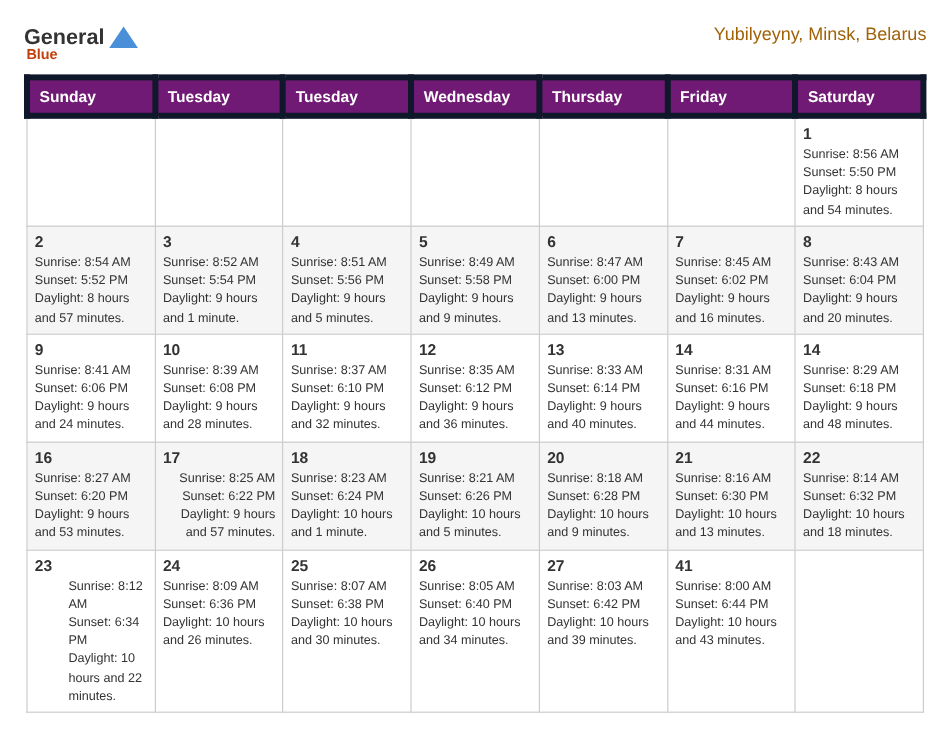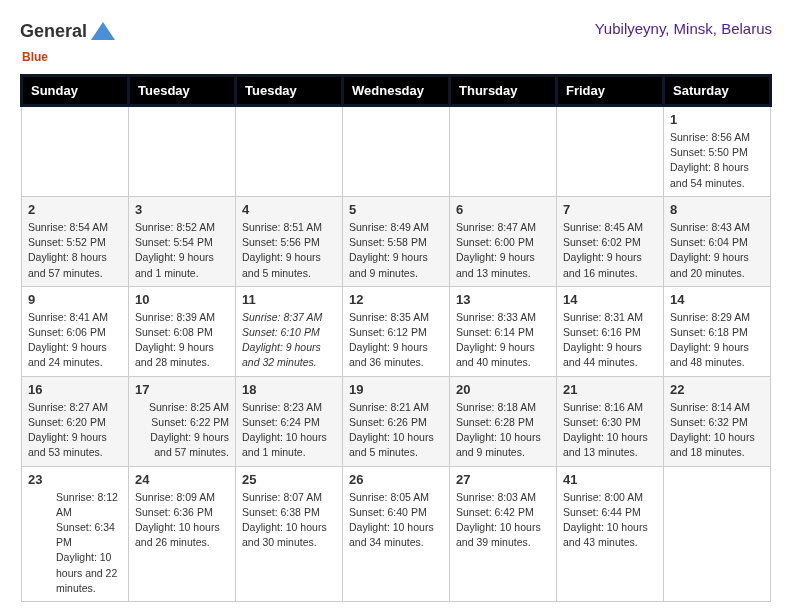--- a/index.html
+++ b/index.html
@@ -13,50 +13,49 @@
     .header {
       display: flex;
       justify-content: space-between;
       align-items: flex-start;
       margin-bottom: 10px;
     }
     .logo {
       display: flex;
       flex-direction: column;
       align-items: flex-start;
-      gap: 12px;
     }
     .logo-row {
       display: flex;
       align-items: center;
     }
     .title-block {
       text-align: right;
     }
     .month-title {
       font-size: 36px;
       color: #333;
       font-weight: normal;
     }
     .location {
       font-size: 15px;
-      color: #4c1d95;
+      color: #a16207;
     }
     .calendar {
       width: 100%;
       border-collapse: collapse;
       border: 1px solid #ccc;
     }
     .calendar th {
-      background: #000000;
+      background: #701a75;
       color: #fff;
       text-align: left;
       padding: 6px 8px;
       font-size: 13px;
-      border: 3px solid #0f172a;
+      border: 5px solid #0f172a;
     }
     .calendar td {
       border: 1px solid #ccc;
       vertical-align: top;
       padding: 5px 6px;
       width: 107px;
       min-height: 80px;
       background: #fff;
     }
     .calendar tr:nth-child(even) td {
@@ -174,21 +173,21 @@
 Daylight: 9 hours and 24 minutes.</div>
         </td>
         <td>
           <div class="day-num">10</div>
           <div class="day-info" style="white-space: pre-line;">Sunrise: 8:39 AM
 Sunset: 6:08 PM
 Daylight: 9 hours and 28 minutes.</div>
         </td>
         <td>
           <div class="day-num">11</div>
-          <div class="day-info" style="white-space: pre-line; font-style: italic;">Sunrise: 8:37 AM
+          <div class="day-info" style="white-space: pre-line;">Sunrise: 8:37 AM
 Sunset: 6:10 PM
 Daylight: 9 hours and 32 minutes.</div>
         </td>
         <td>
           <div class="day-num">12</div>
           <div class="day-info" style="white-space: pre-line;">Sunrise: 8:35 AM
 Sunset: 6:12 PM
 Daylight: 9 hours and 36 minutes.</div>
         </td>
         <td>

